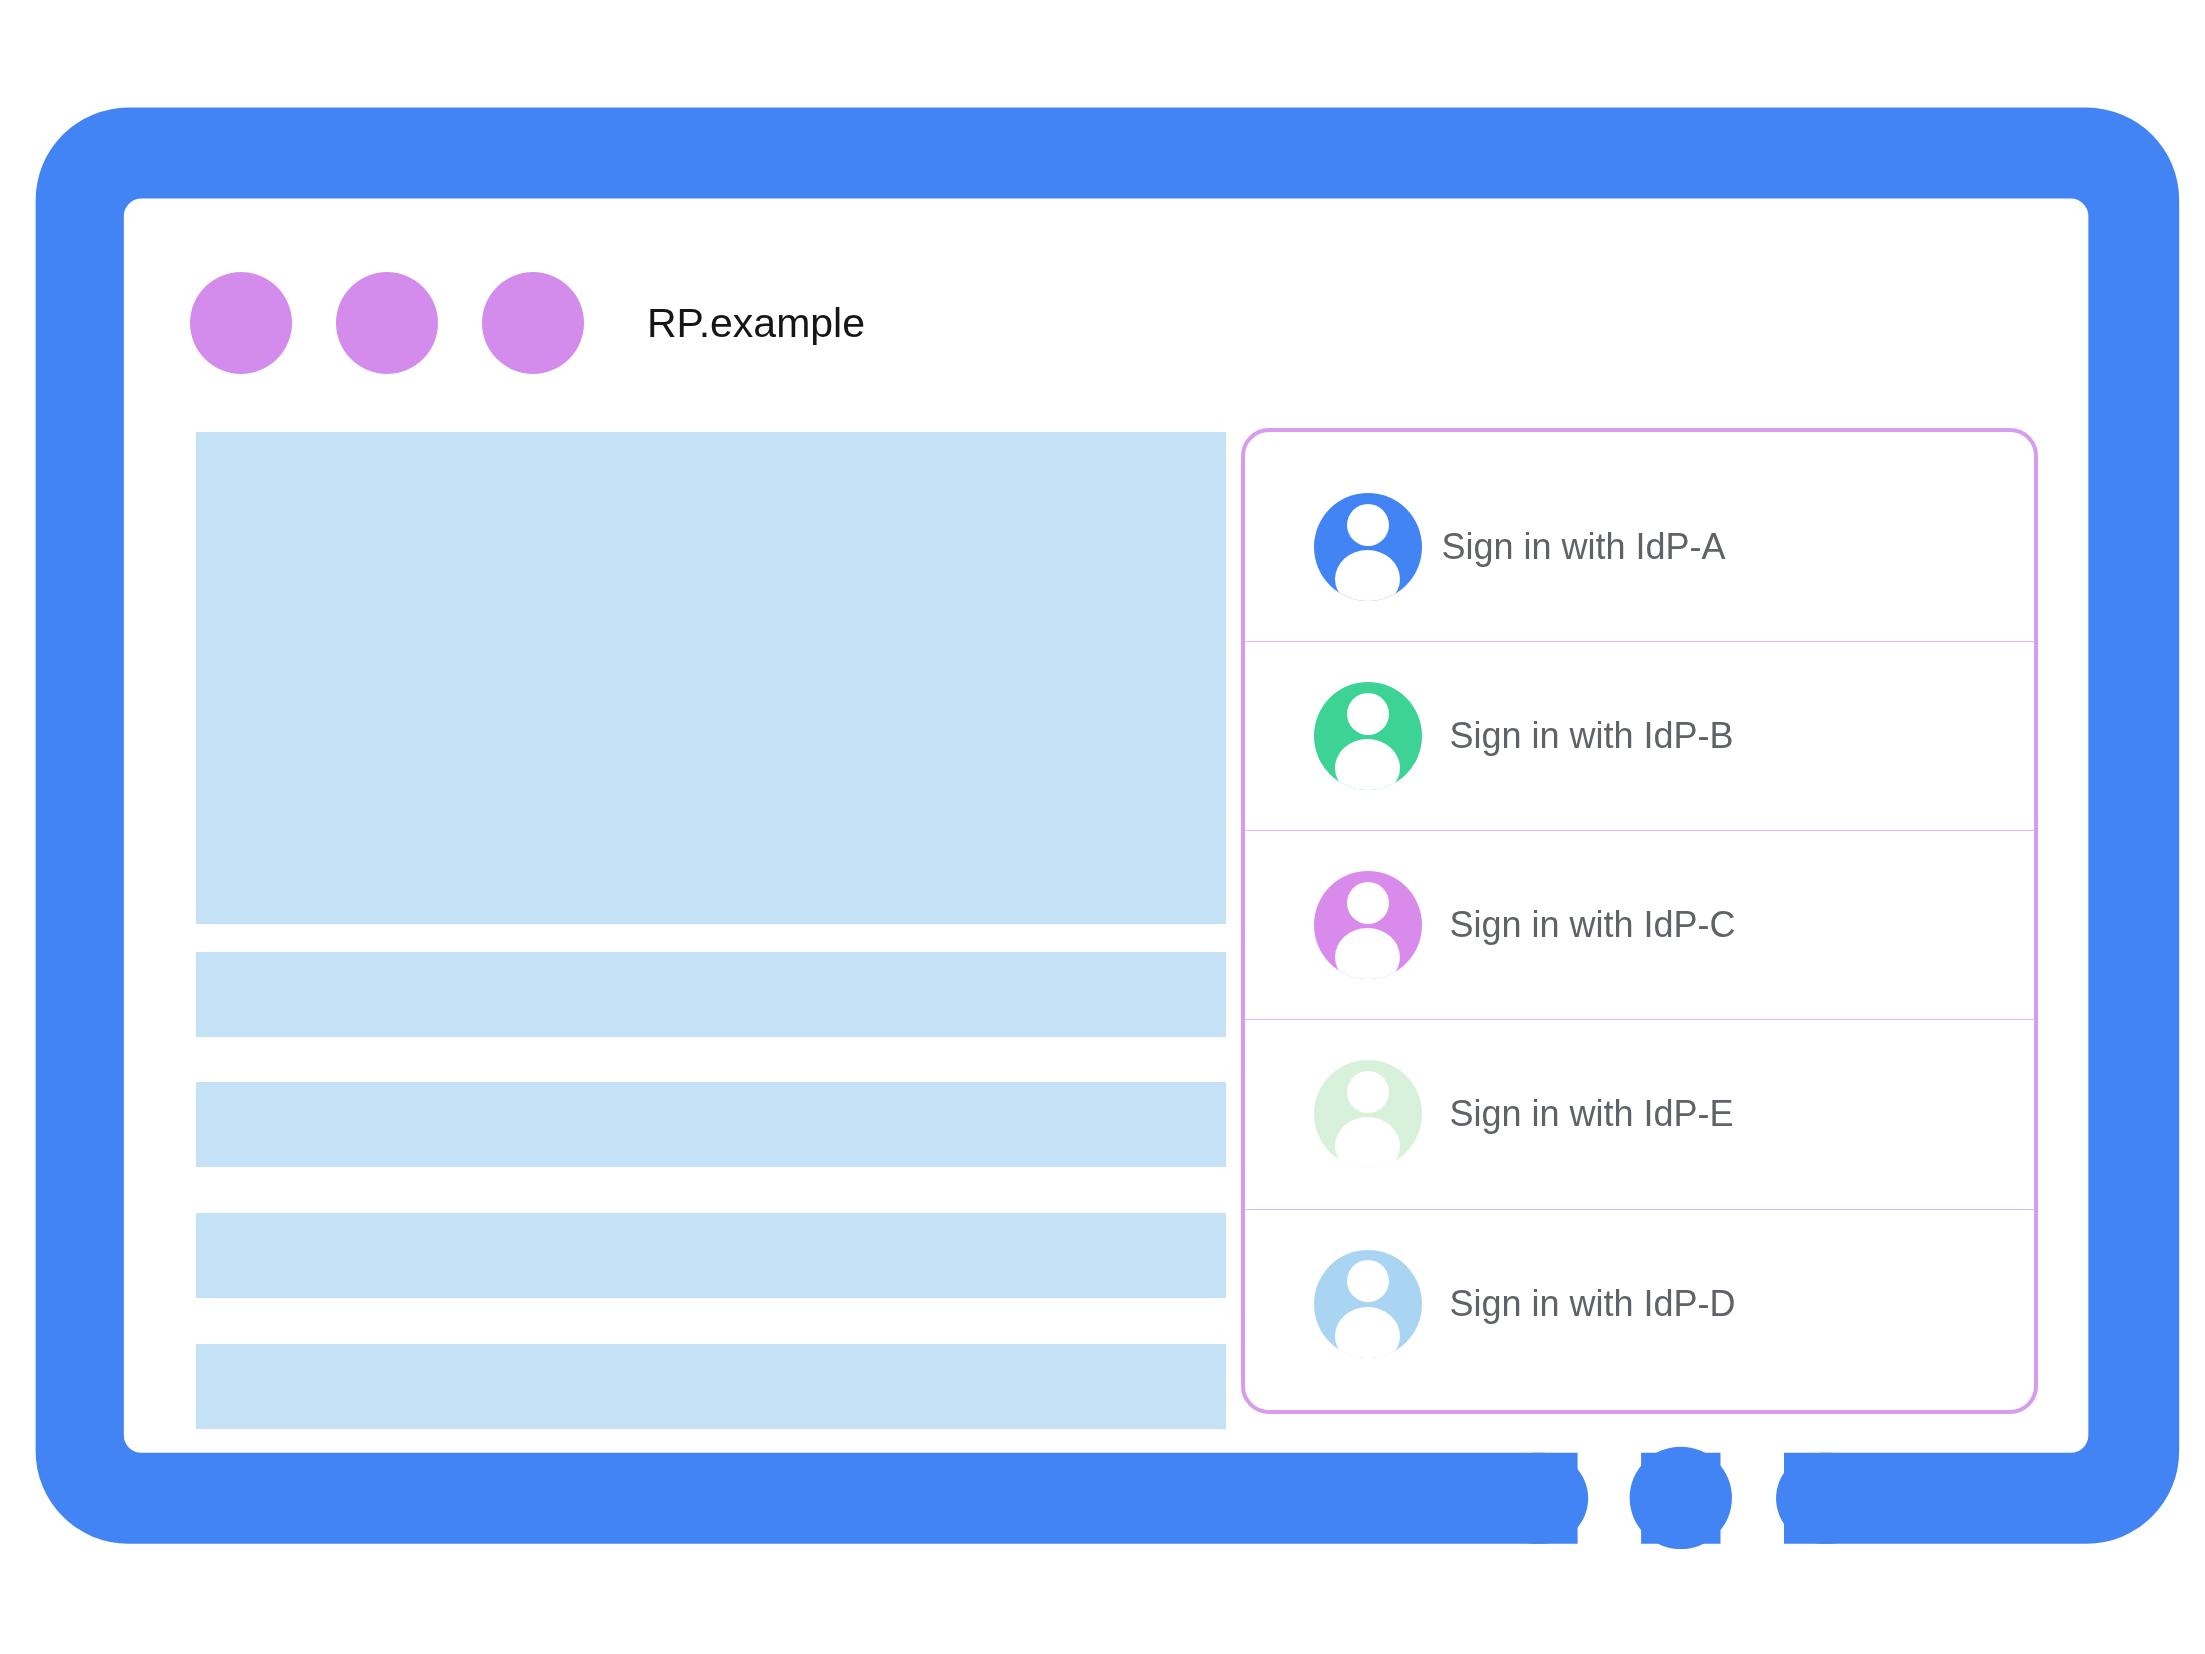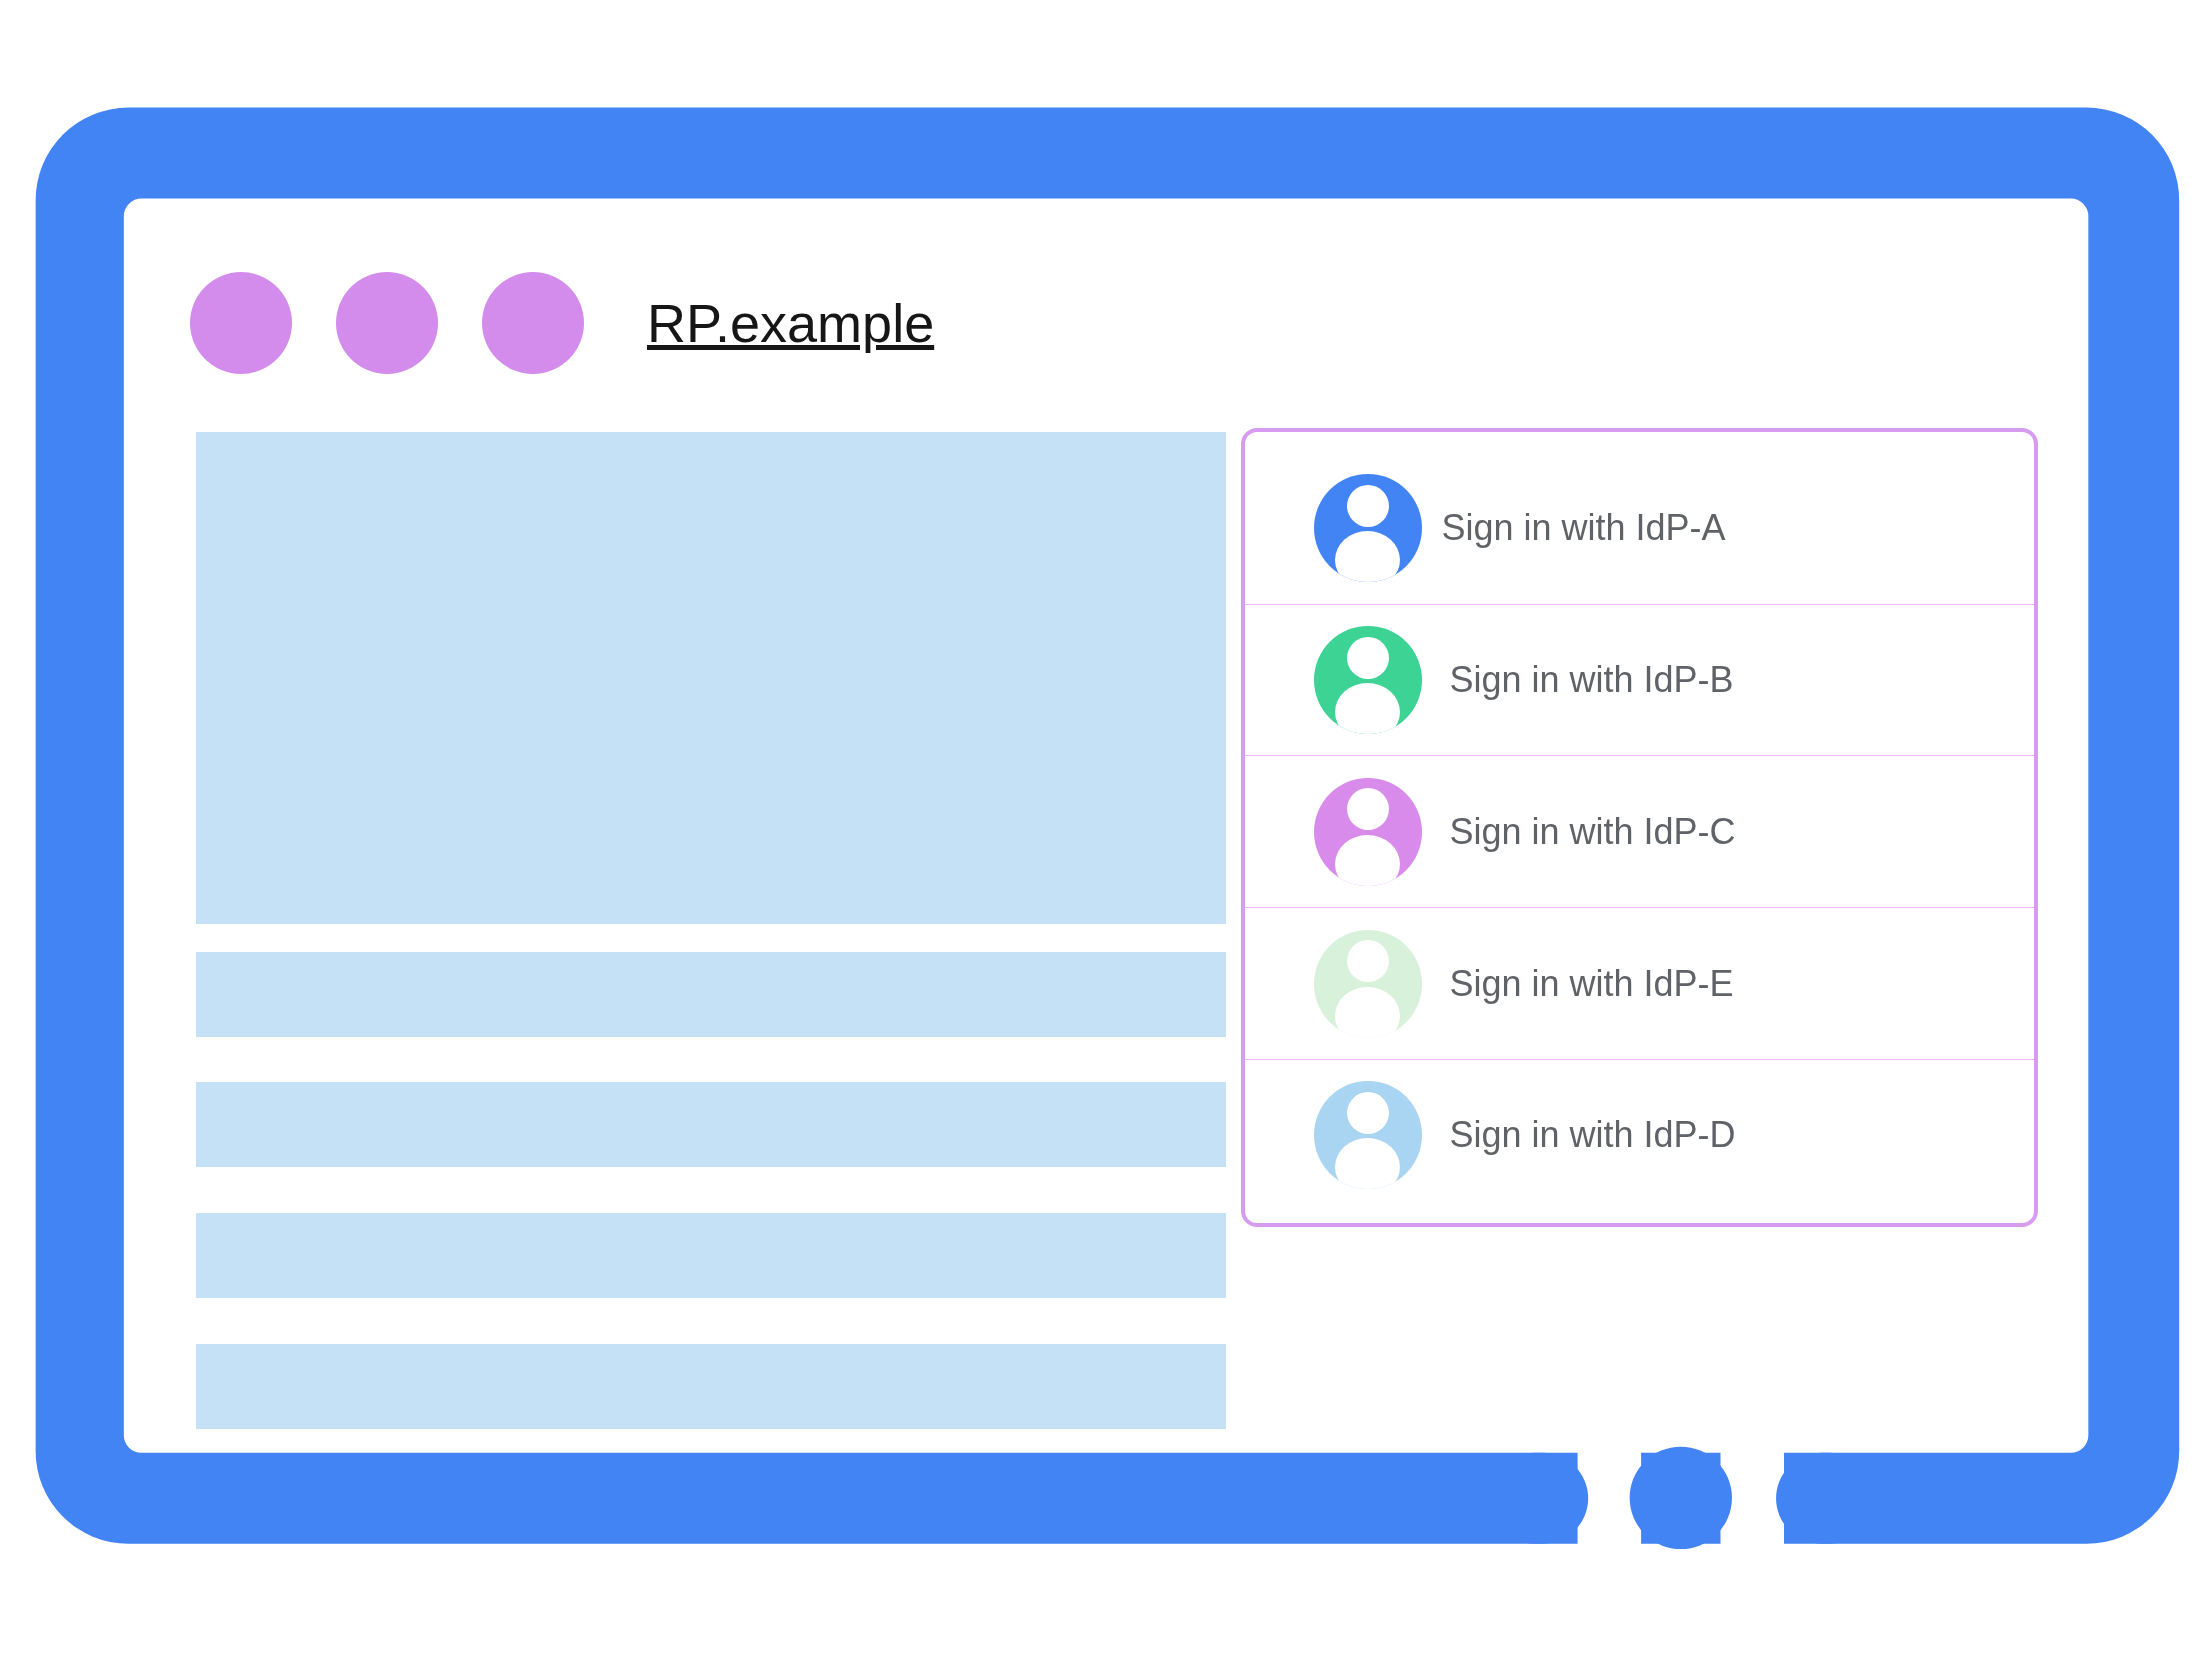--- a/index.html
+++ b/index.html
@@ -26,43 +26,42 @@
     border-radius: 50%;
     background: currentColor;
   }
   .dot.d1 { left: 190px; }
   .dot.d2 { left: 336px; }
   .dot.d3 { left: 482px; }
   
   .site-name {
     position: absolute; left: 647px; top: 272px; height: 102px;
     display: flex; align-items: center;
-    font-size: 54px; font-weight: 500; letter-spacing: 0;
+    font-size: 41px; font-weight: 500; letter-spacing: 0;
     color: var(--title_black, #161616);
     white-space: nowrap;
-    text-decoration: underline;
   }
   
   .ph {
     position: absolute; left: 196px; width: 1030px;
     background: currentColor;
   }
   .ph.hero { top: 432px; height: 492px; }
   .ph.r1 { top: 952px; height: 85px; }
   .ph.r2 { top: 1082px; height: 85px; }
   .ph.r3 { top: 1213px; height: 85px; }
   .ph.r4 { top: 1344px; height: 85px; }
   
   .signin-panel {
     position: absolute; left: 1241px; top: 428px;
-    width: 797px; height: 799px;
+    width: 797px; height: 986px;
     box-sizing: border-box;
     background: #ffffff;
     border: 4.4px solid var(--panel_border, #d79bf0);
-    border-radius: 16px;
+    border-radius: 28px;
     display: flex; flex-direction: column;
     padding: 21px 0 12.4px 0;
     overflow: hidden;
   }
   .signin-row {
     flex: 1 1 0;
     display: flex; align-items: center;
     padding-left: 69px;
     min-height: 0;
     cursor: pointer;

